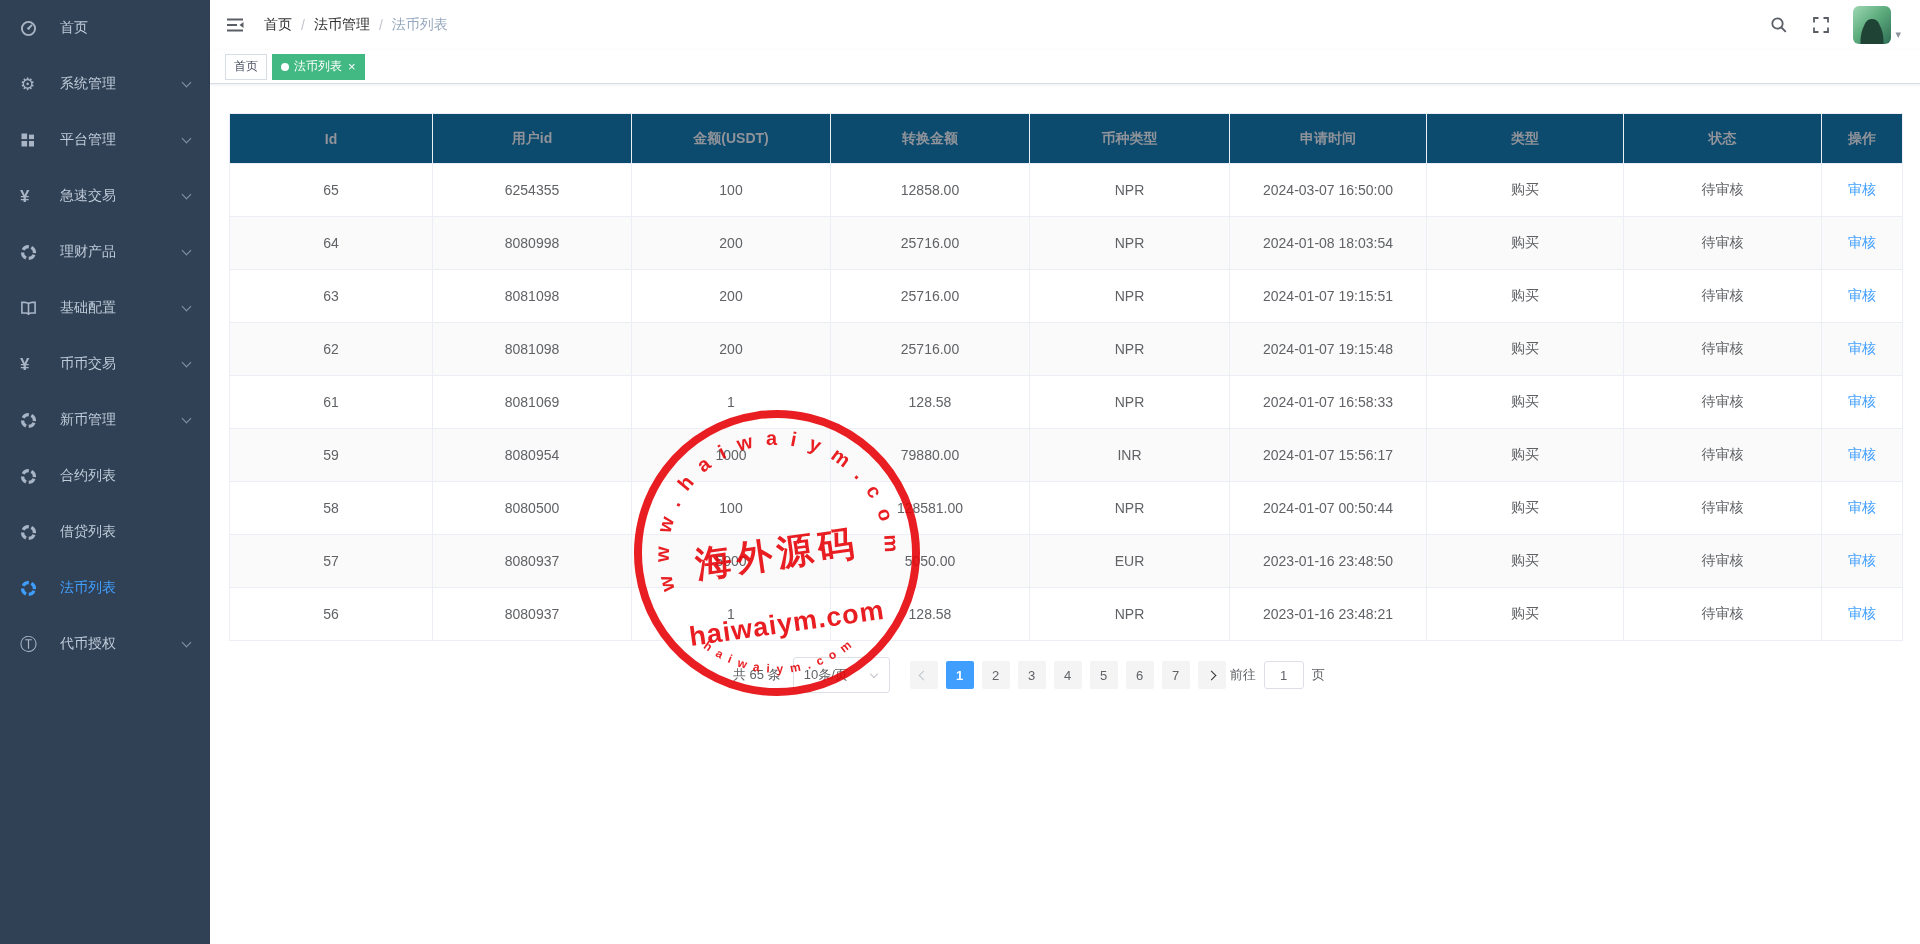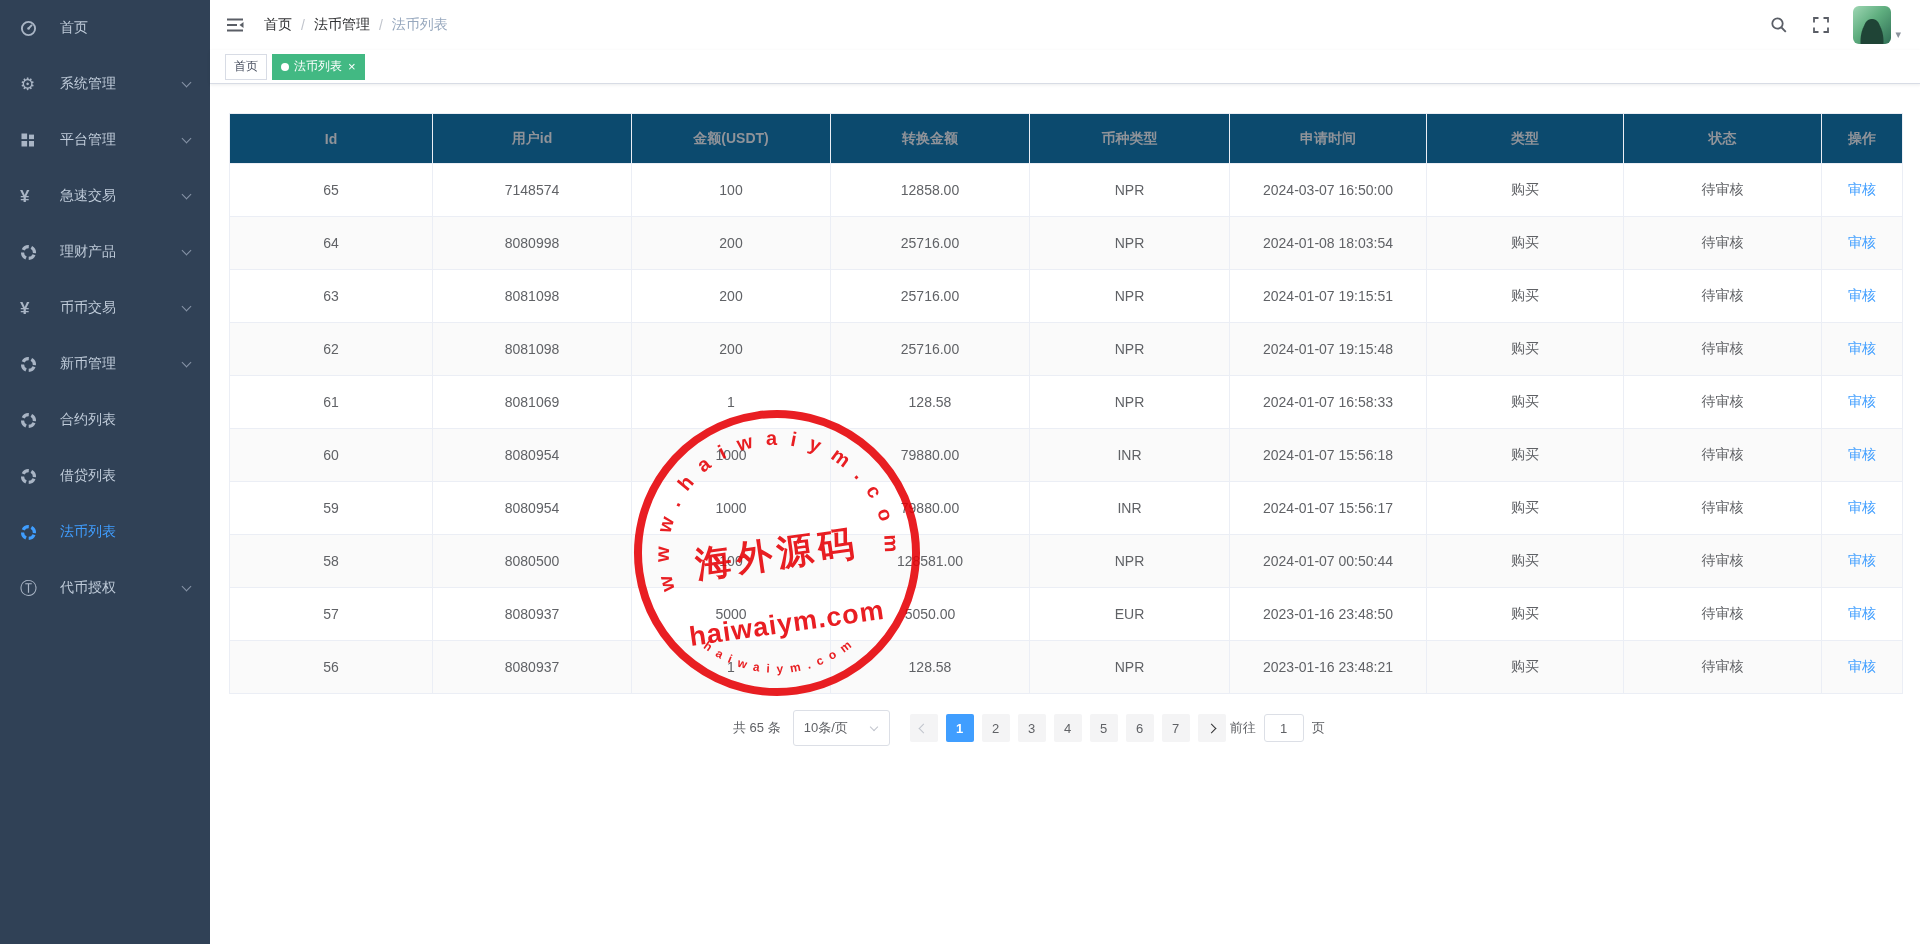--- a/index.html
+++ b/index.html
@@ -119,20 +119,30 @@
           <span>急速交易</span>
           <span class="chev"></span>
         </div>
         <div class="menu-item">
           <span class="micon">
             <svg width="17" height="17" viewBox="0 0 16 16" fill="none" stroke="currentColor" stroke-width="3">
               <circle cx="8" cy="8" r="5.6" stroke-dasharray="6.2 2.6" transform="rotate(22 8 8)"></circle>
             </svg>
           </span>
           <span>理财产品</span>
+          <span class="chev"></span>
+        </div>
+        <div class="menu-item">
+          <span class="micon">
+            <svg width="17" height="17" viewBox="0 0 16 16" fill="none" stroke="currentColor" stroke-width="1.5">
+              <path d="M8 3.4C7.2 2.6 5.9 2.2 4.4 2.2H1.8v10h3.4c1.2 0 2.2.4 2.8 1.1.6-.7 1.6-1.1 2.8-1.1h3.4v-10h-2.6c-1.5 0-2.8.4-3.6 1.2z"></path>
+              <line x1="8" y1="3.6" x2="8" y2="13"></line>
+            </svg>
+          </span>
+          <span>基础配置</span>
           <span class="chev"></span>
         </div>
         <div class="menu-item">
           <span class="micon">
             <span class="tglyph" style="font-weight:bold">¥</span>
           </span>
           <span>币币交易</span>
           <span class="chev"></span>
         </div>
         <div class="menu-item">
@@ -251,21 +261,21 @@
               <th>币种类型</th>
               <th>申请时间</th>
               <th>类型</th>
               <th>状态</th>
               <th>操作</th>
             </tr>
           </thead>
         <tbody id="table-body">
             <tr>
               <td>65</td>
-              <td>7148574</td>
+              <td>6254355</td>
               <td>100</td>
               <td>12858.00</td>
               <td>NPR</td>
               <td>2024-03-07 16:50:00</td>
               <td>购买</td>
               <td>待审核</td>
               <td><span class="op-link">审核</span></td>
             </tr>
             <tr>
               <td>64</td>
@@ -300,31 +310,20 @@
               <td>待审核</td>
               <td><span class="op-link">审核</span></td>
             </tr>
             <tr>
               <td>61</td>
               <td>8081069</td>
               <td>1</td>
               <td>128.58</td>
               <td>NPR</td>
               <td>2024-01-07 16:58:33</td>
-              <td>购买</td>
-              <td>待审核</td>
-              <td><span class="op-link">审核</span></td>
-            </tr>
-            <tr>
-              <td>60</td>
-              <td>8080954</td>
-              <td>1000</td>
-              <td>79880.00</td>
-              <td>INR</td>
-              <td>2024-01-07 15:56:18</td>
               <td>购买</td>
               <td>待审核</td>
               <td><span class="op-link">审核</span></td>
             </tr>
             <tr>
               <td>59</td>
               <td>8080954</td>
               <td>1000</td>
               <td>79880.00</td>
               <td>INR</td>

